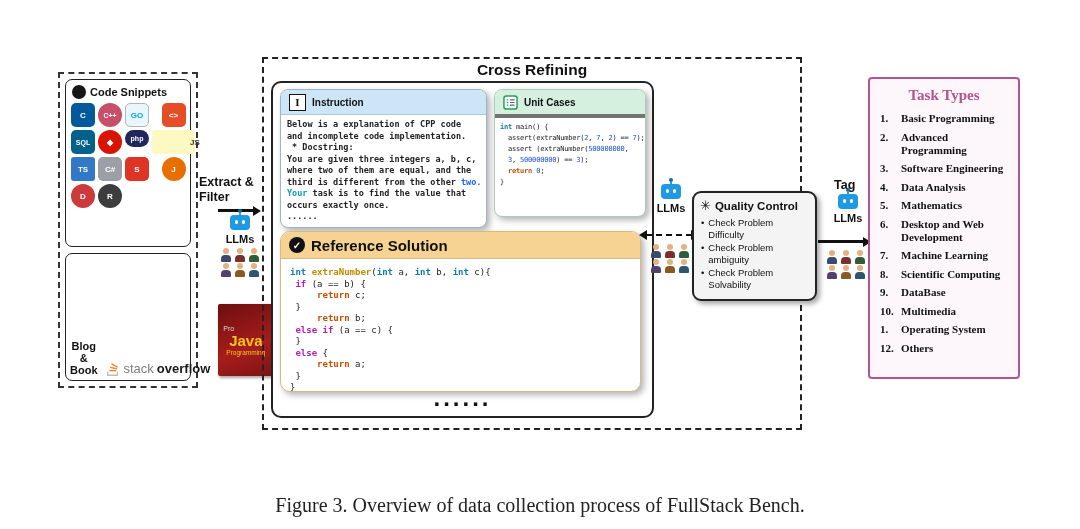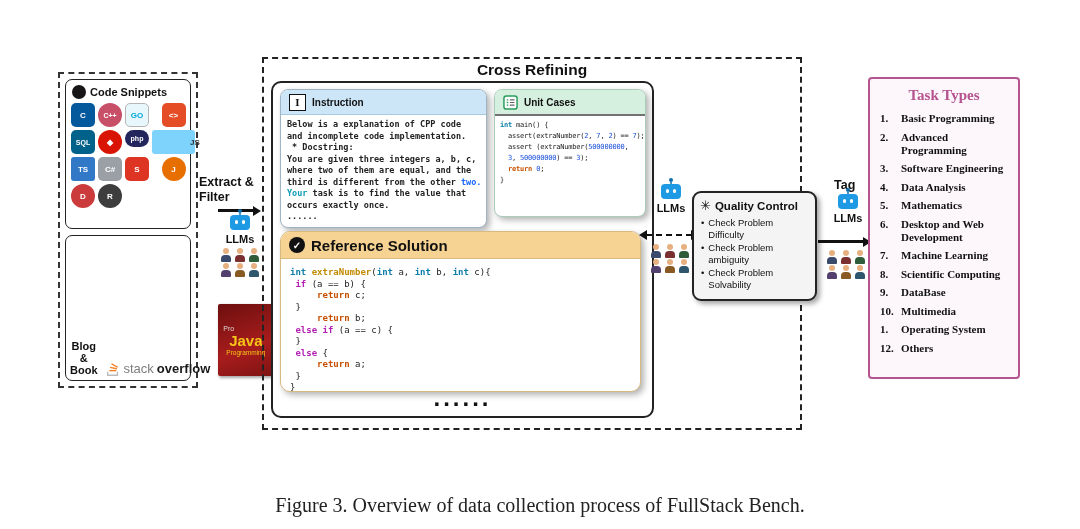--- a/index.html
+++ b/index.html
@@ -1,21 +1,21 @@
 <!DOCTYPE html>
 <html><head>
 <meta charset="utf-8">
 <style>
   html,body{margin:0;padding:0;background:#fff}
   .figure{position:relative;width:1080px;height:529px;background:#fff;font-family:"Liberation Sans",sans-serif;color:#111;overflow:hidden}
 
   
   .left-group{position:absolute;left:58px;top:72px;width:140px;height:316px;border:2px dashed #333;box-sizing:border-box;display:flex;flex-direction:column;gap:6px;padding:5px}
   .src-box{border:1.6px solid #222;border-radius:7px;background:#fff;box-sizing:border-box;padding:4px}
-  .code-snippets{height:150px}
+  .code-snippets{height:168px}
   .blog-book{flex:1;display:flex;flex-direction:row;align-items:flex-end;gap:8px}
   .src-title-row{display:flex;align-items:center;gap:4px;padding:1px 2px}
   .src-title{font-weight:bold;font-size:11px}
   .center{text-align:center}
   .gh-icon{width:14px;height:14px;background:#171515;border-radius:50%;display:inline-block;flex:none}
   .lang-grid{display:grid;grid-template-columns:repeat(4,1fr);gap:3px;justify-items:center;padding:3px 1px}
   .lang-tile{width:24px;height:24px;display:flex;align-items:center;justify-content:center;font-weight:bold;font-size:8px;border-radius:5px;color:#fff;box-sizing:border-box}
   .lang-tile.circle{border-radius:50%}
   .lang-tile.pill{border-radius:9px;height:17px}
   .lang-tile.square{border-radius:3px}
@@ -72,21 +72,21 @@
   .cr-title{position:absolute;left:262px;top:61px;width:540px;text-align:center;font-weight:bold;font-size:15.5px}
   .cr-inner{position:absolute;left:271px;top:81px;width:383px;height:337px;border:2px solid #222;border-radius:10px;background:#fff;box-sizing:border-box}
   .card{position:absolute;background:#fff;border:1px solid #9fb4c4;border-radius:8px;box-shadow:3px 3px 6px rgba(0,0,0,.3);overflow:hidden;box-sizing:border-box}
   .card-head{display:flex;align-items:center;gap:6px;padding:0 8px;height:24px}
   .card-title{font-weight:bold;font-size:10px}
   .instruction{left:280px;top:89px;width:207px;height:139px}
   .inst-head{background:#cde6f7;border-bottom:1px solid #a9c9df}
   .inst-icon{width:15px;height:15px;border:1.6px solid #111;background:#fff;display:flex;align-items:center;justify-content:center;font-family:"Liberation Serif",serif;font-weight:bold;font-size:11px;flex:none}
   .inst-body{padding:4px 6px;font:bold 8.5px "DejaVu Sans Mono",monospace;line-height:11.5px;color:#111}
   .unit-cases{left:494px;top:89px;width:152px;height:128px;border-color:#a9cdb8}
-  .uc-head{background:#d6f0e0;border-bottom:2px solid #737373}
+  .uc-head{background:#d6f0e0;border-bottom:4px solid #737373}
   .uc-body{padding:4px 5px;font:7px "DejaVu Sans Mono",monospace;line-height:11px;letter-spacing:-0.2px}
   .ref-sol{left:280px;top:231px;width:361px;height:161px;border-radius:10px;border-color:#d8b980}
   .rs-head{background:#f6d393;height:26px;border-bottom:1px solid #d8b980}
   .rs-title{font-size:15px}
   .rs-icon{width:16px;height:16px;border-radius:50%;background:#111;color:#fff;display:flex;align-items:center;justify-content:center;font-size:10px;font-weight:bold;flex:none}
   .rs-body{padding:8px 9px 2px;font:9px "DejaVu Sans Mono",monospace;line-height:11.5px}
   .code-line{white-space:pre}
   .tk-p{color:#222}
   .tk-k{color:#0d7ea8;font-weight:bold}
   .tk-num{color:#1a4fd6}
@@ -128,21 +128,21 @@
         <span class="src-title">Code Snippets</span>
       </div>
       <div class="lang-grid">
           <div class="lang-tile round" style="background: rgb(3, 89, 156); color: rgb(255, 255, 255);">C</div>
           <div class="lang-tile circle" style="background: rgb(199, 79, 104); color: rgb(255, 255, 255); font-size: 7px;">C++</div>
           <div class="lang-tile round" style="background: rgb(232, 247, 251); color: rgb(0, 169, 214); border: 1px solid rgb(181, 181, 181);">GO</div>
           <div class="lang-tile round" style="background: rgb(228, 77, 38); color: rgb(255, 255, 255);">&lt;&gt;</div>
           <div class="lang-tile round" style="background: rgb(0, 97, 138); color: rgb(255, 255, 255); font-size: 7px;">SQL</div>
           <div class="lang-tile circle" style="background: rgb(217, 20, 4); color: rgb(255, 255, 255);">◆</div>
           <div class="lang-tile pill" style="background: rgb(35, 37, 93); color: rgb(255, 255, 255); font-size: 7px;">php</div>
-          <div class="lang-tile square" style="background: #7dd3fc; color: rgb(50, 51, 48); padding-left: 43px;">JS</div>
+          <div class="lang-tile square" style="background: #fef9c3; color: rgb(50, 51, 48); padding-left: 43px;">JS</div>
           <div class="lang-tile square" style="background: rgb(49, 120, 198); color: rgb(255, 255, 255);">TS</div>
           <div class="lang-tile round" style="background: rgb(154, 160, 166); color: rgb(255, 255, 255);">C#</div>
           <div class="lang-tile round" style="background: rgb(222, 52, 35); color: rgb(255, 255, 255);">S</div>
           <div class="lang-tile circle" style="background: rgb(231, 111, 0); color: rgb(255, 255, 255);">J</div>
           <div class="lang-tile circle" style="background: rgb(204, 59, 59); color: rgb(255, 255, 255);">D</div>
           <div class="lang-tile circle" style="background: rgb(61, 61, 61); color: rgb(255, 255, 255);">R</div>
         </div>
     </div>
     <div class="src-box blog-book">
       <div class="src-title center">Blog &amp; Book</div>

